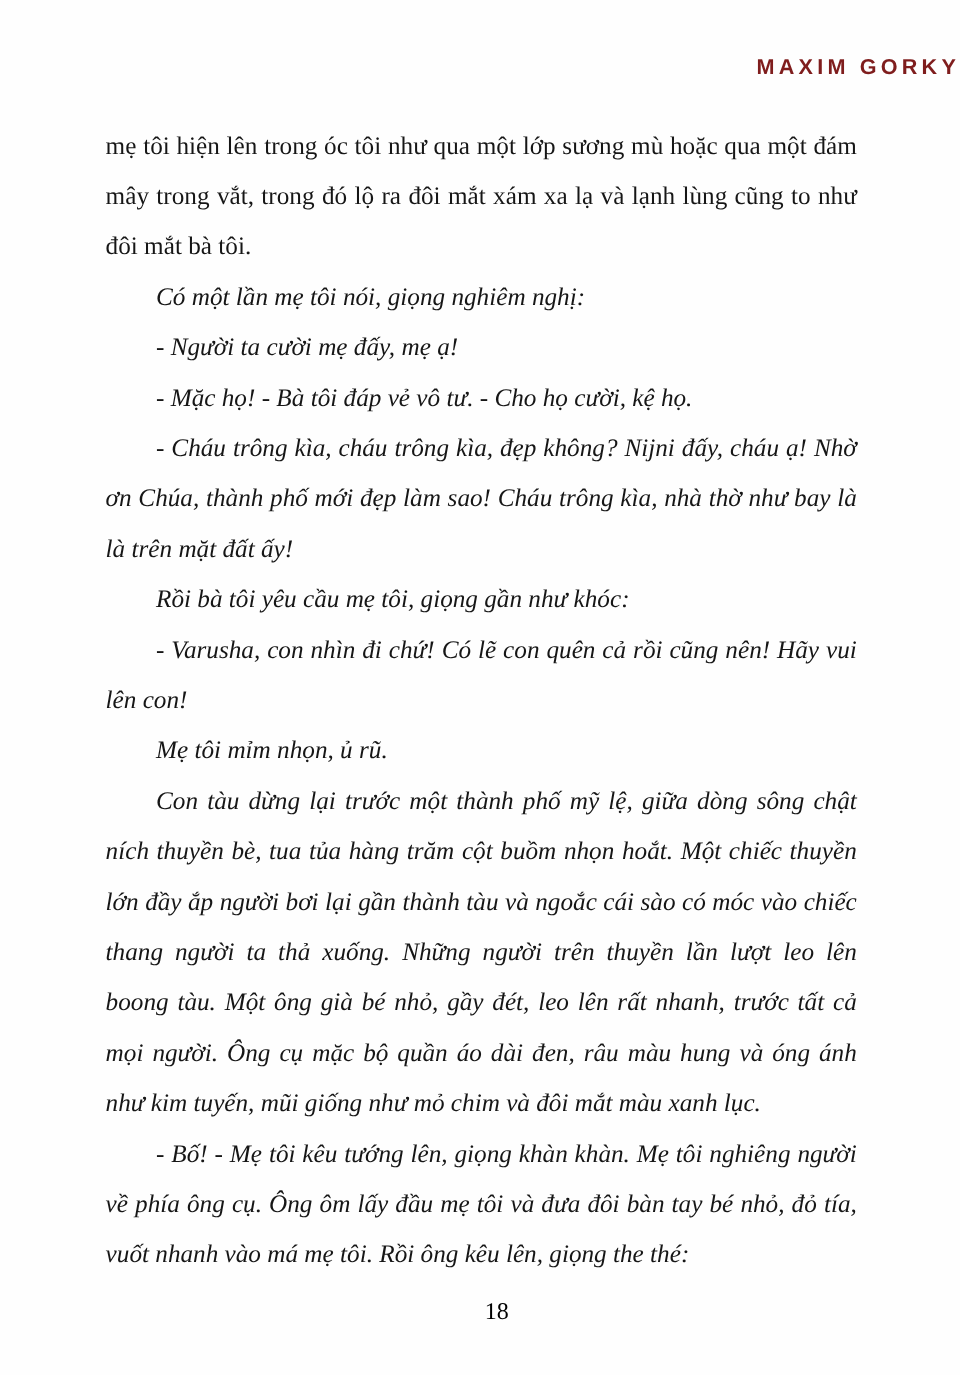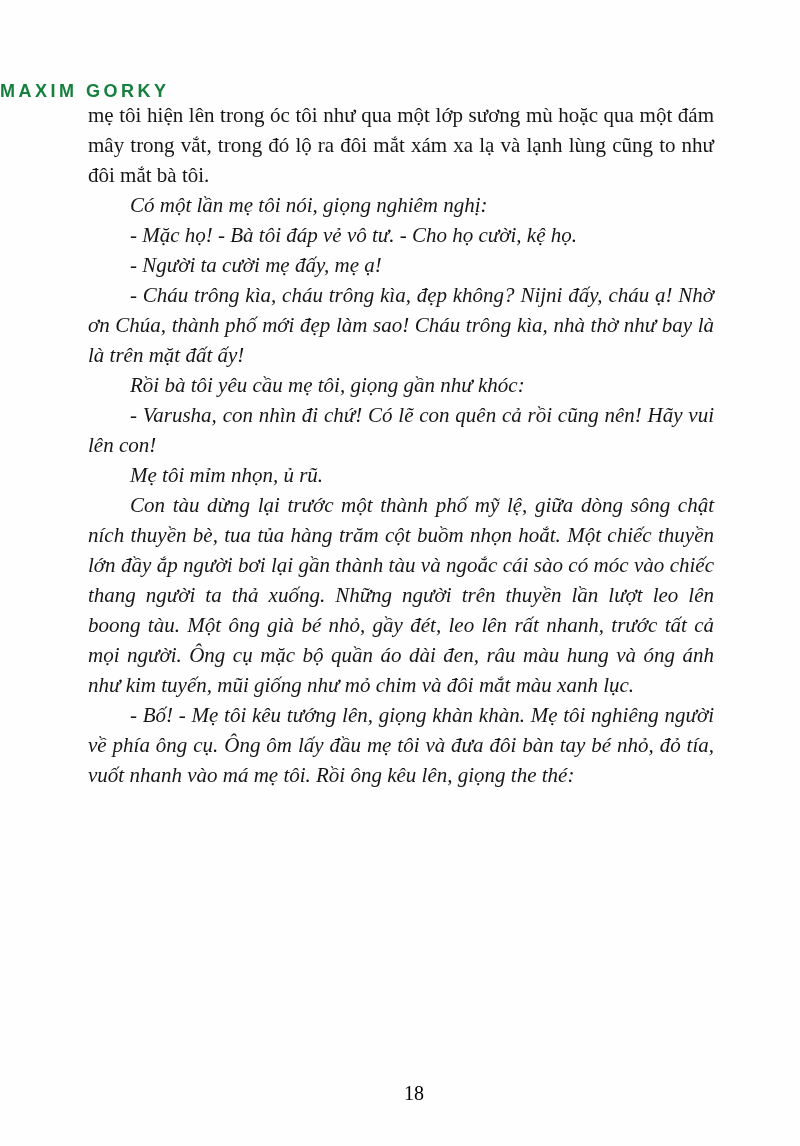--- a/index.html
+++ b/index.html
@@ -18,35 +18,34 @@
     width: 800px;
     height: 1146px;
     background: #fefefe;
     overflow: hidden;
   }
   .running-header {
     position: absolute;
     top: 46px;
     left: 0;
     width: 100%;
-    text-align: left;
+    text-align: right;
     font-family: "Liberation Sans", "DejaVu Sans", sans-serif;
     font-size: 18px;
     font-weight: bold;
     letter-spacing: 3.5px;
-    color: #15803d;
-    margin-top: 35px;
+    color: #7f1d1d;
   }
   .body-text {
     position: absolute;
     top: 100px;
     left: 88px;
     width: 626px;
     font-size: 21px;
-    line-height: 30px;
+    line-height: 42px;
     text-align: justify;
   }
   .para {
     margin: 0;
     padding: 0;
     text-indent: 0;
   }
   .para.indent {
     text-indent: 42px;
     font-style: italic;
@@ -64,22 +63,22 @@
 </style>
 </head>
 <body>
 
 <div class="book-page">
   <div class="running-header">MAXIM GORKY</div>
 
   <div class="body-text" id="paragraphs">
       <p class="para">mẹ tôi hiện lên trong óc tôi như qua một lớp sương mù hoặc qua một đám mây trong vắt, trong đó lộ ra đôi mắt xám xa lạ và lạnh lùng cũng to như đôi mắt bà tôi.</p>
       <p class="para indent">Có một lần mẹ tôi nói, giọng nghiêm nghị:</p>
+      <p class="para indent">- Người ta cười mẹ đấy, mẹ ạ!</p>
       <p class="para indent">- Mặc họ! - Bà tôi đáp vẻ vô tư. - Cho họ cười, kệ họ.</p>
-      <p class="para indent">- Người ta cười mẹ đấy, mẹ ạ!</p>
       <p class="para indent">- Cháu trông kìa, cháu trông kìa, đẹp không? Nijni đấy, cháu ạ! Nhờ ơn Chúa, thành phố mới đẹp làm sao! Cháu trông kìa, nhà thờ như bay là là trên mặt đất ấy!</p>
       <p class="para indent">Rồi bà tôi yêu cầu mẹ tôi, giọng gần như khóc:</p>
       <p class="para indent">- Varusha, con nhìn đi chứ! Có lẽ con quên cả rồi cũng nên! Hãy vui lên con!</p>
       <p class="para indent">Mẹ tôi mỉm nhọn, ủ rũ.</p>
       <p class="para indent">Con tàu dừng lại trước một thành phố mỹ lệ, giữa dòng sông chật ních thuyền bè, tua tủa hàng trăm cột buồm nhọn hoắt. Một chiếc thuyền lớn đầy ắp người bơi lại gần thành tàu và ngoắc cái sào có móc vào chiếc thang người ta thả xuống. Những người trên thuyền lần lượt leo lên boong tàu. Một ông già bé nhỏ, gầy đét, leo lên rất nhanh, trước tất cả mọi người. Ông cụ mặc bộ quần áo dài đen, râu màu hung và óng ánh như kim tuyến, mũi giống như mỏ chim và đôi mắt màu xanh lục.</p>
       <p class="para indent">- Bố! - Mẹ tôi kêu tướng lên, giọng khàn khàn. Mẹ tôi nghiêng người về phía ông cụ. Ông ôm lấy đầu mẹ tôi và đưa đôi bàn tay bé nhỏ, đỏ tía, vuốt nhanh vào má mẹ tôi. Rồi ông kêu lên, giọng the thé:</p>
     </div>
 
   <div class="page-number">18</div>
 </div>

